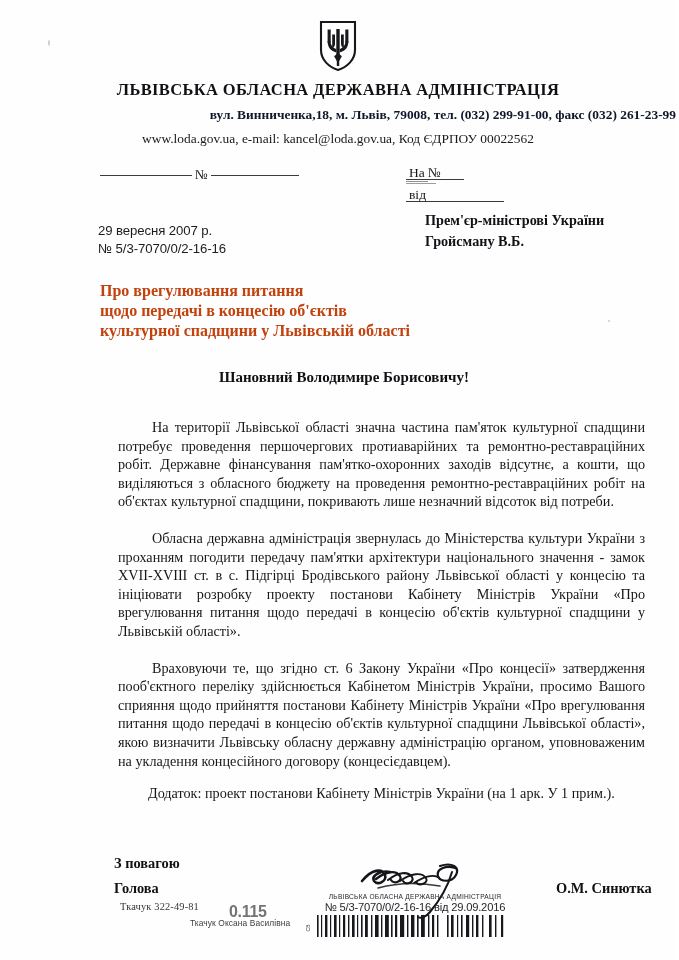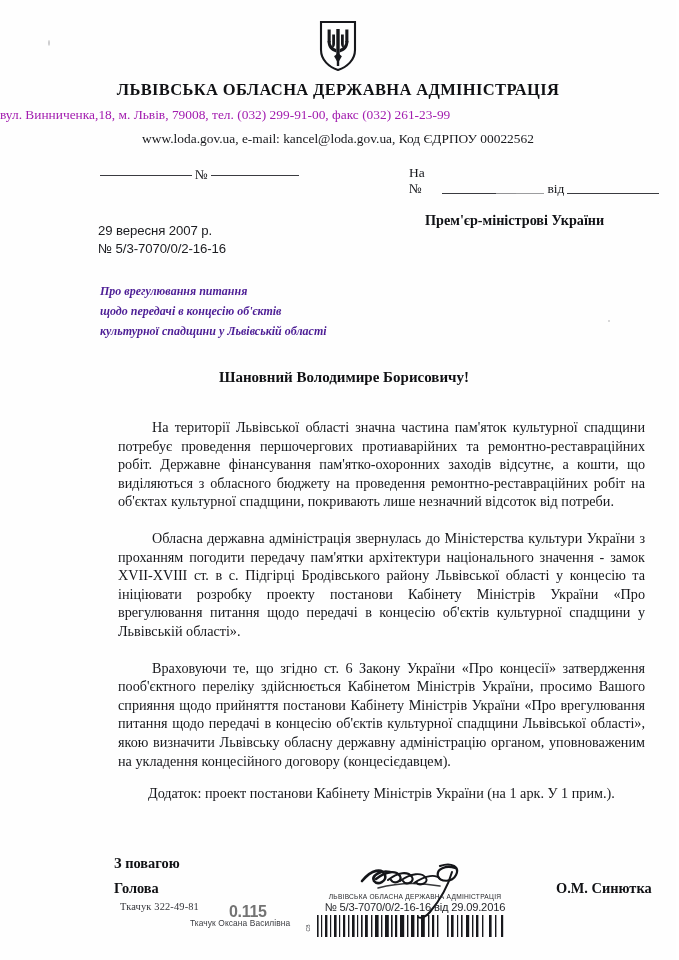--- a/index.html
+++ b/index.html
@@ -37,23 +37,24 @@
     font-weight: bold;
     font-size: 16.5px;
     letter-spacing: 0.35px;
     color: #101114;
   }
 
   .org-address {
     position: absolute;
     left: 0; right: 0;
     top: 107px;
-    text-align: left;
+    text-align: right;
     font-size: 13.4px;
-    color: #a21caf;
+    color: #0f172a;
+    font-weight: bold;
   }
 
   .org-web {
     position: absolute;
     left: 0; right: 0;
     top: 131px;
     text-align: center;
     font-size: 13.4px;
     color: #17181c;
   }
@@ -72,21 +73,22 @@
     left: 0;
     top: 2px;
     display: flex;
     align-items: baseline;
   }
   .ref-right {
     position: absolute;
     left: 306px;
     top: 0px;
     display: flex;
-    align-items: flex-end;
+    align-items: flex-start;
+    flex-direction: column;
   }
   .rule {
     display: inline-block;
     border-bottom: 1px solid #3a3b40;
     height: 1px;
     position: relative;
     top: -3px;
   }
   .rule.w1 { width: 92px; }
   .rule.w2 { width: 88px; }
@@ -118,24 +120,23 @@
     line-height: 21px;
     color: #111216;
   }
 
   
   .subject {
     position: absolute;
     left: 100px;
     top: 281px;
     font-weight: bold;
-    font-style: italic;
-    font-size: 12px;
+    font-size: 16px;
     line-height: 20px;
-    color: #4c1d95;
+    color: #c2410c;
   }
 
   
   .salutation {
     position: absolute;
     left: 12px; right: 0;
     top: 369px;
     text-align: center;
     font-weight: bold;
     font-size: 15px;
@@ -324,20 +325,21 @@
     </div>
   </div>
 
   <div class="doc-meta">
     <div>29 вересня 2007 р.</div>
     <div>№ 5/3-7070/0/2-16-16</div>
   </div>
 
   <div class="addressee">
     <div>Прем'єр-міністрові України</div>
+    <div>Гройсману В.Б.</div>
   </div>
 
   <div class="subject">
     <div>Про врегулювання питання</div>
     <div>щодо передачі в концесію об'єктів</div>
     <div>культурної спадщини у Львівській області</div>
   </div>
 
   <div class="salutation">Шановний Володимире Борисовичу!</div>
 

